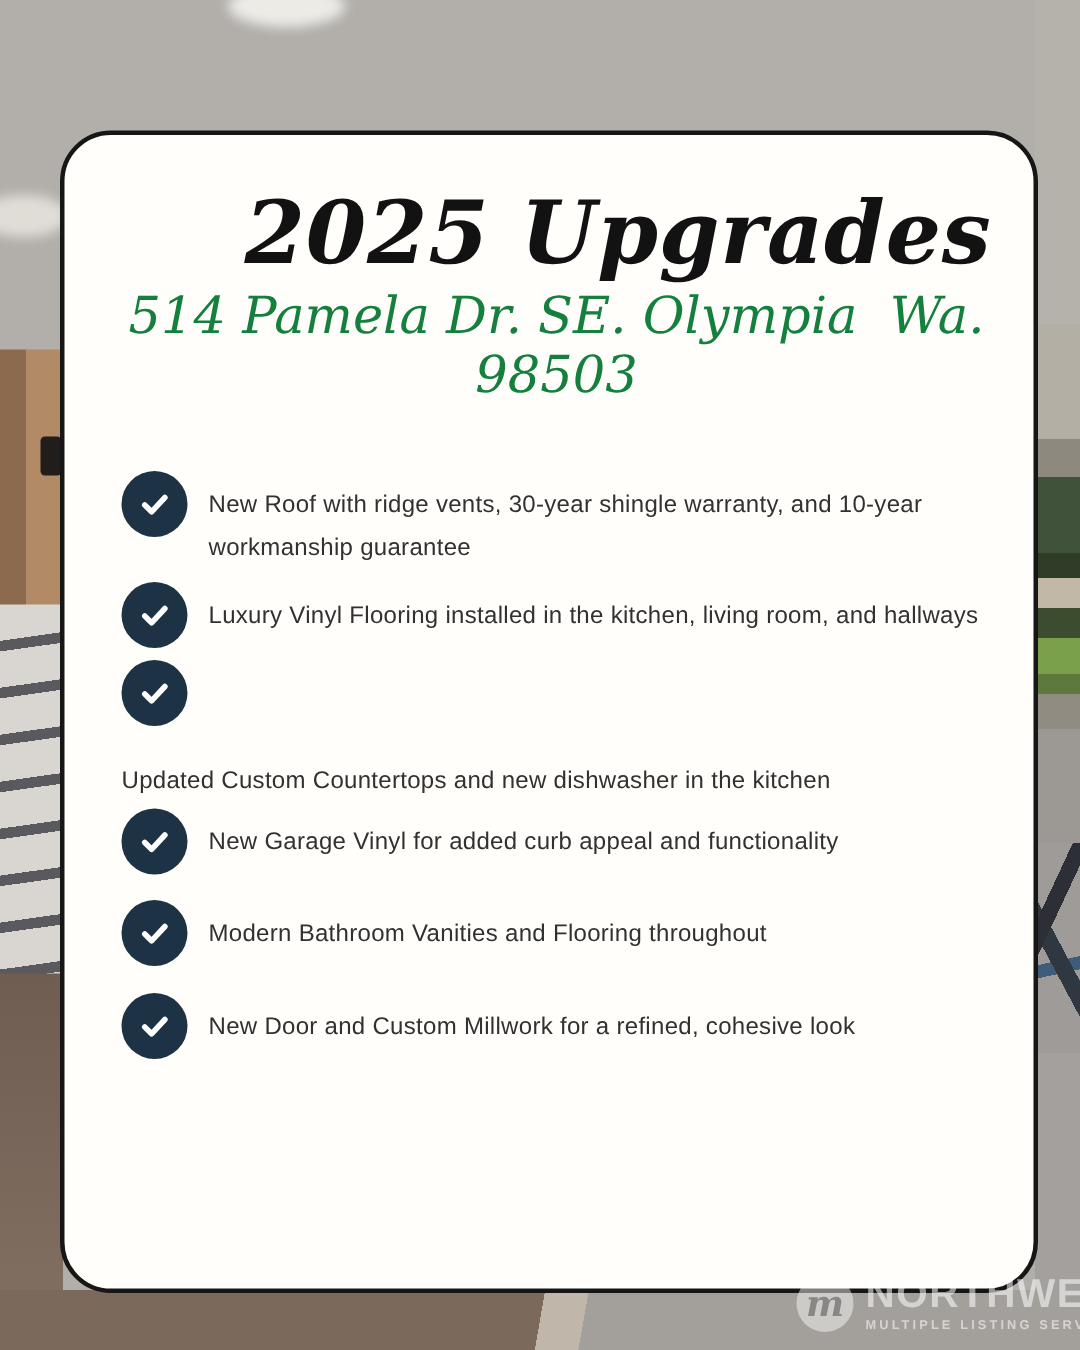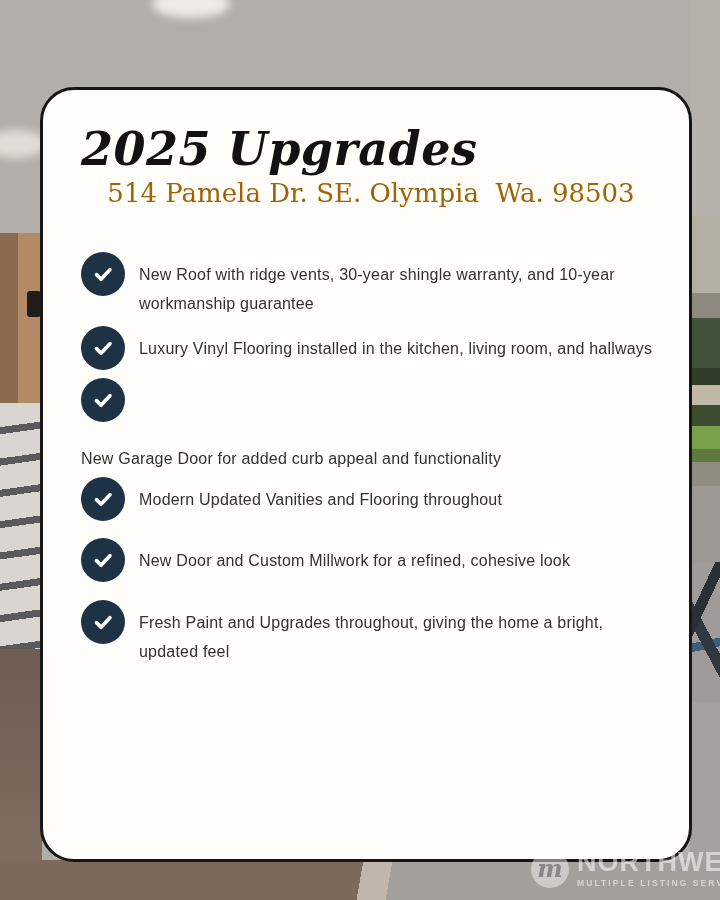--- a/index.html
+++ b/index.html
@@ -48,37 +48,38 @@
     position: absolute; left: 40px; top: 87px;
     width: 652px; height: 775px;
     box-sizing: border-box;
     background: #fffefa;
     border: 3px solid #161616;
     border-radius: 34px;
     padding: 34px 28px 0 38px;
   }
   .title {
     margin: 0;
-    text-align: left;
+    text-align: right;
     font-family: "DejaVu Serif", serif;
     font-style: italic;
     font-weight: 600;
-    font-size: 46px;
+    font-size: 58px;
     line-height: 1.1;
     color: #121212;
     letter-spacing: 0.5px;
   }
   .subtitle {
     margin: 4px 0 0 0;
     text-align: center;
     font-family: "DejaVu Serif", serif;
+    font-style: italic;
     font-weight: 500;
-    font-size: 26px;
+    font-size: 34px;
     line-height: 1.15;
-    color: #a16207;
+    color: #15803d;
     white-space: pre-wrap;
   }
   .checklist { margin-top: 44px; display: flex; flex-direction: column; }
   .item { display: flex; gap: 14px; align-items: flex-start; }
   .item:nth-child(1), .item:nth-child(2) { margin-bottom: 8px; }
   .item:nth-child(3) { margin-bottom: 4px; flex-direction: column; }
   .item:nth-child(4), .item:nth-child(7) { margin-bottom: 17px; }
   .item:nth-child(5) { margin-bottom: 18px; }
   .item:nth-child(6) { margin-bottom: 19px; }
   .check {
@@ -157,45 +158,45 @@
           </svg>
       </span>
       <span class="item-text">Luxury Vinyl Flooring installed in the kitchen, living room, and hallways</span>
     </div>
     <div class="item">
       <span class="check">
         <svg viewBox="0 0 24 24">
             <path d="M6 12.6l4.2 4.2L18.4 8" stroke="#ffffff" stroke-width="3.4" fill="none" stroke-linecap="round" stroke-linejoin="round"></path>
           </svg>
       </span>
-      <span class="item-text">New Garage Door for added curb appeal and functionality</span>
-    </div>
-    <div class="item">
-      <span class="check">
-        <svg viewBox="0 0 24 24">
-            <path d="M6 12.6l4.2 4.2L18.4 8" stroke="#ffffff" stroke-width="3.4" fill="none" stroke-linecap="round" stroke-linejoin="round"></path>
-          </svg>
-      </span>
-      <span class="item-text">Modern Updated Vanities and Flooring throughout</span>
+      <span class="item-text">Updated Custom Countertops and new dishwasher in the kitchen</span>
+    </div>
+    <div class="item">
+      <span class="check">
+        <svg viewBox="0 0 24 24">
+            <path d="M6 12.6l4.2 4.2L18.4 8" stroke="#ffffff" stroke-width="3.4" fill="none" stroke-linecap="round" stroke-linejoin="round"></path>
+          </svg>
+      </span>
+      <span class="item-text">New Garage Vinyl for added curb appeal and functionality</span>
+    </div>
+    <div class="item">
+      <span class="check">
+        <svg viewBox="0 0 24 24">
+            <path d="M6 12.6l4.2 4.2L18.4 8" stroke="#ffffff" stroke-width="3.4" fill="none" stroke-linecap="round" stroke-linejoin="round"></path>
+          </svg>
+      </span>
+      <span class="item-text">Modern Bathroom Vanities and Flooring throughout</span>
     </div>
     <div class="item">
       <span class="check">
         <svg viewBox="0 0 24 24">
             <path d="M6 12.6l4.2 4.2L18.4 8" stroke="#ffffff" stroke-width="3.4" fill="none" stroke-linecap="round" stroke-linejoin="round"></path>
           </svg>
       </span>
       <span class="item-text">New Door and Custom Millwork for a refined, cohesive look</span>
-    </div>
-    <div class="item">
-      <span class="check">
-        <svg viewBox="0 0 24 24">
-            <path d="M6 12.6l4.2 4.2L18.4 8" stroke="#ffffff" stroke-width="3.4" fill="none" stroke-linecap="round" stroke-linejoin="round"></path>
-          </svg>
-      </span>
-      <span class="item-text">Fresh Paint and Upgrades throughout, giving the home a bright, updated feel</span>
     </div>
   </div>
 </div>
 
 <div class="watermark">
   <span class="wm-logo">m</span>
   <span class="wm-text">
     <div class="wm-brand">NORTHWEST</div>
     <div class="wm-tagline">MULTIPLE LISTING SERVICE</div>
   </span>

